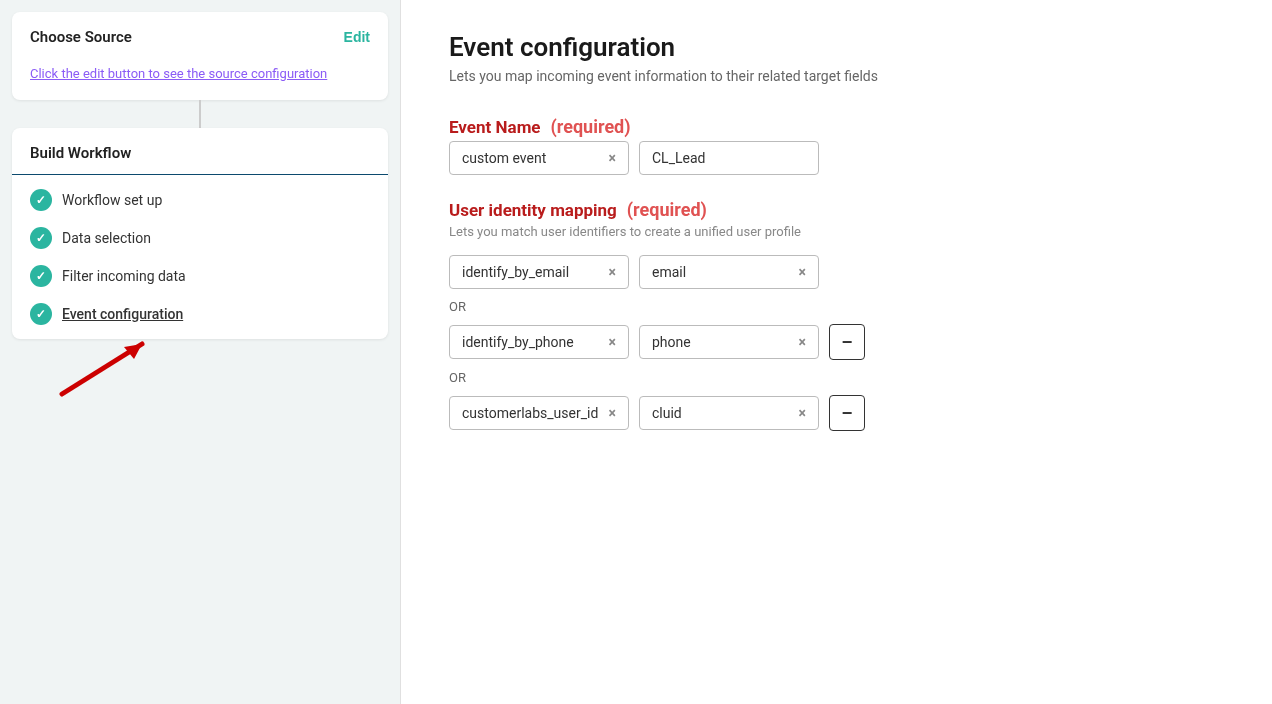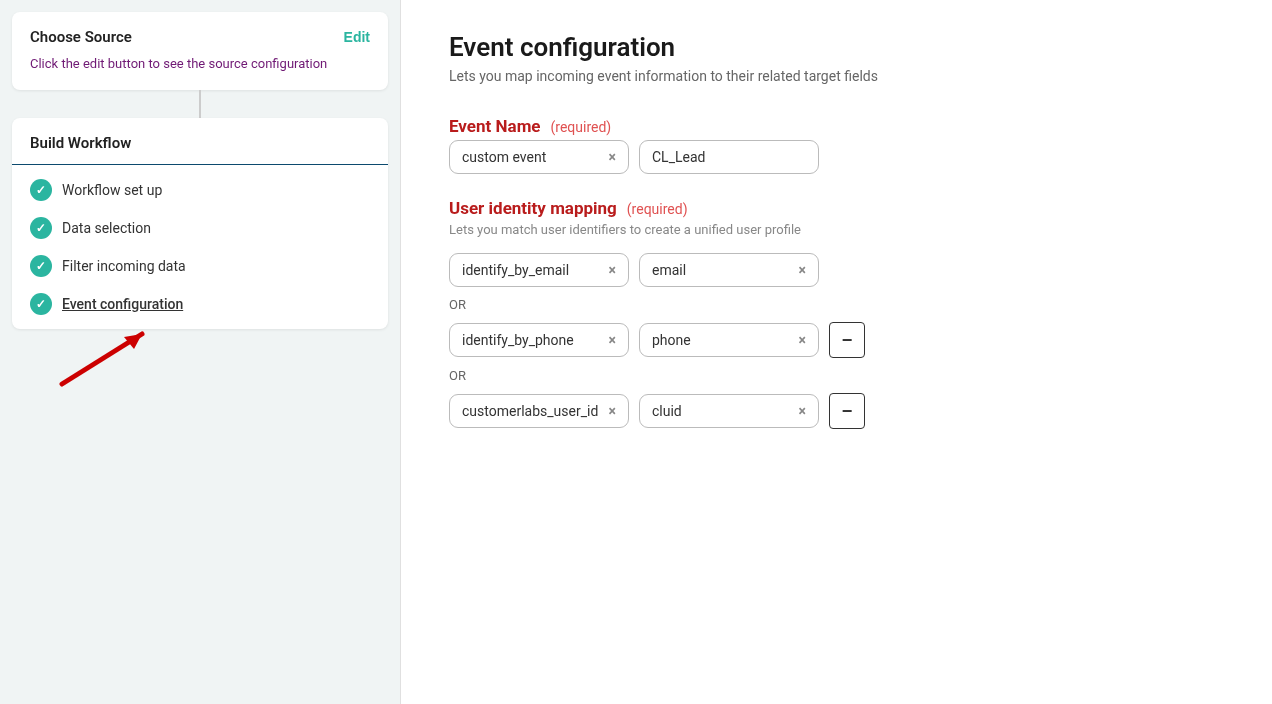--- a/index.html
+++ b/index.html
@@ -28,42 +28,43 @@
       border-radius: 8px;
       padding: 16px 18px;
       box-shadow: 0 1px 3px rgba(0,0,0,0.08);
       margin-bottom: 0;
     }
 
     .choose-source-header {
       display: flex;
       justify-content: space-between;
       align-items: center;
-      margin-bottom: 8px;
+      margin-bottom: 18px;
     }
 
     .choose-source-title {
       font-size: 15px;
       font-weight: 600;
       color: #222;
     }
 
     .edit-button {
       color: #2bb5a0;
       font-size: 14px;
       font-weight: 700;
       background: none;
       border: none;
       cursor: pointer;
     }
 
     .choose-source-desc {
       font-size: 13px;
-      color: #701a75;
+      color: #8b5cf6;
       line-height: 1.5;
+      text-decoration: underline;
     }
 
     .connector-line {
       width: 2px;
       height: 28px;
       background: #ccc;
       margin: 0 auto;
     }
 
     .build-workflow-card {
@@ -162,43 +163,43 @@
 
     .section-title {
       font-size: 17px;
       font-weight: 700;
       color: #b91c1c;
       margin-bottom: 4px;
     }
 
     .required-badge {
       color: #e05252;
-      font-weight: 400;
-      font-size: 14px;
+      font-weight: 700;
+      font-size: 18px;
       margin-left: 6px;
     }
 
     .section-desc {
       font-size: 13px;
       color: #888;
       margin-bottom: 16px;
     }
 
     .field-row {
       display: flex;
       align-items: center;
       gap: 10px;
       margin-bottom: 10px;
     }
 
     .field-chip {
       display: flex;
       align-items: center;
       border: 1.5px solid #bbb;
-      border-radius: 9px;
+      border-radius: 4px;
       padding: 8px 12px;
       font-size: 14px;
       color: #333;
       background: #fff;
       min-width: 180px;
       gap: 8px;
     }
 
     .field-chip .chip-text {
       flex: 1;

